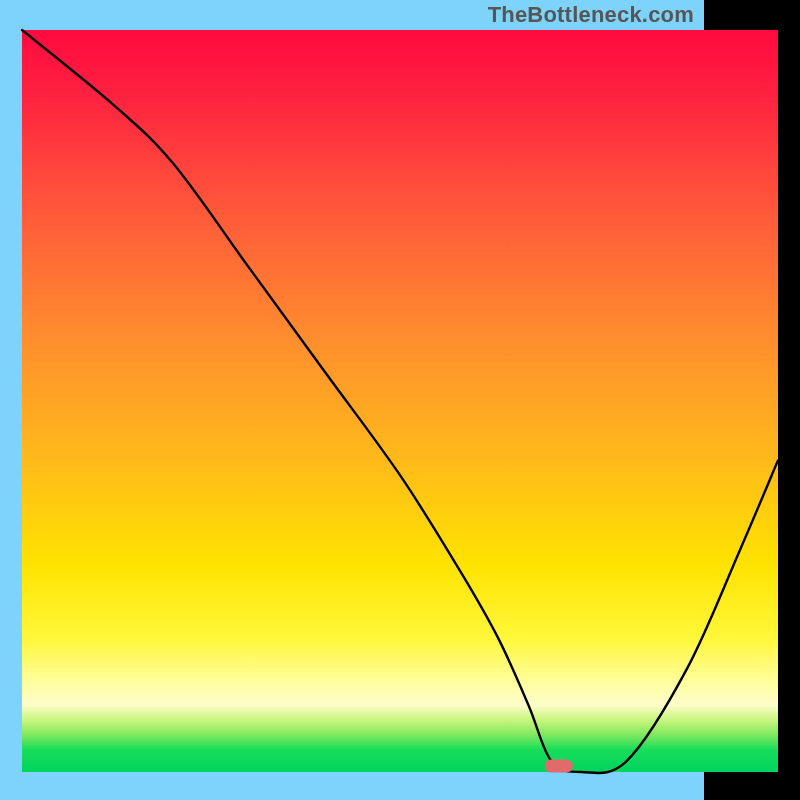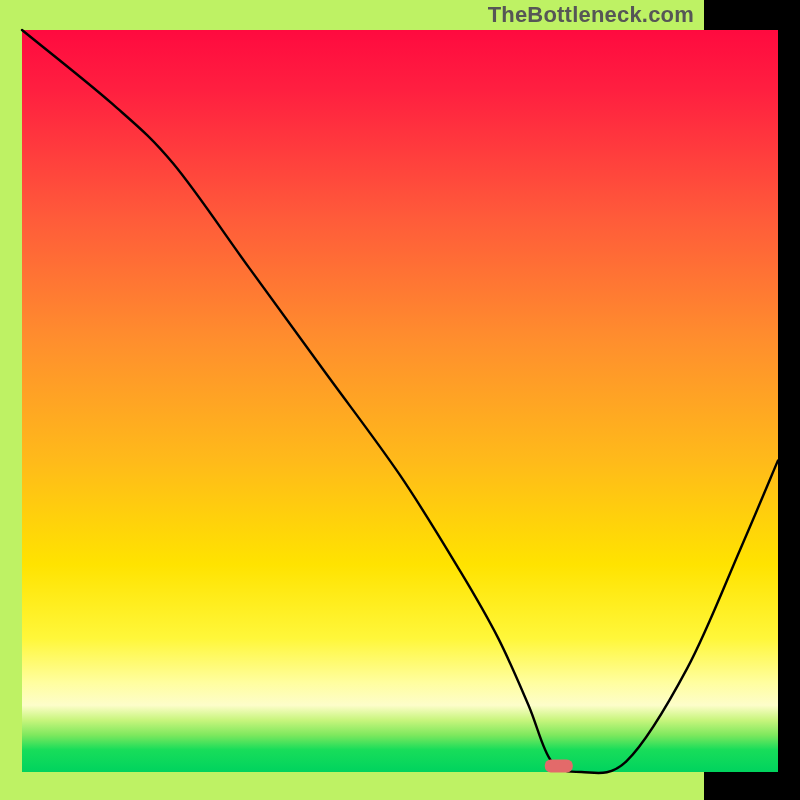--- a/index.html
+++ b/index.html
@@ -7,21 +7,21 @@
     padding: 0;
     width: 800px;
     height: 800px;
     background: #000;
     overflow: hidden;
   }
   .frame {
     position: relative;
     width: 704px;
     height: 800px;
-    background: #bef264;
+    background: #7dd3fc;
   }
   .watermark {
     position: absolute;
     top: 2px;
     right: 10px;
     font-family: Arial, Helvetica, sans-serif;
     font-size: 22px;
     font-weight: 600;
     color: #565656;
     letter-spacing: 0.2px;

